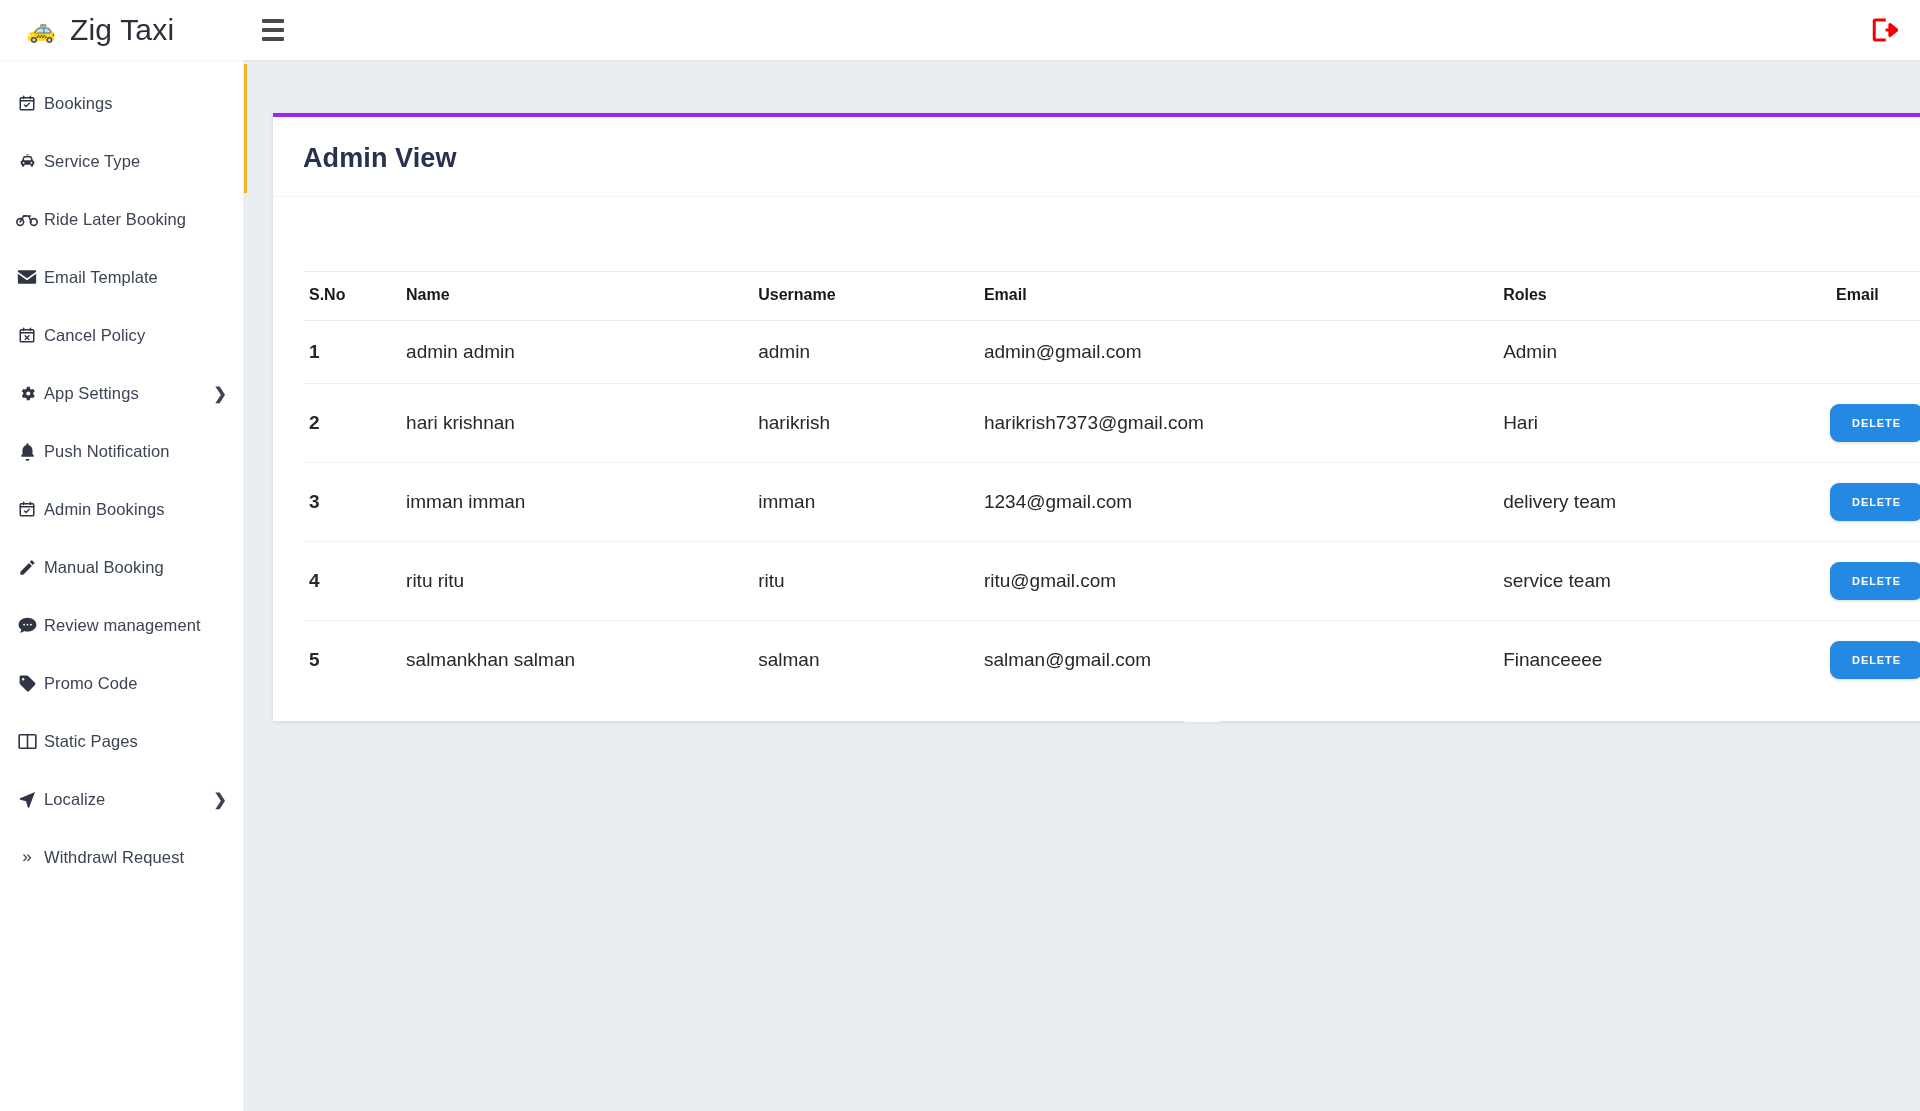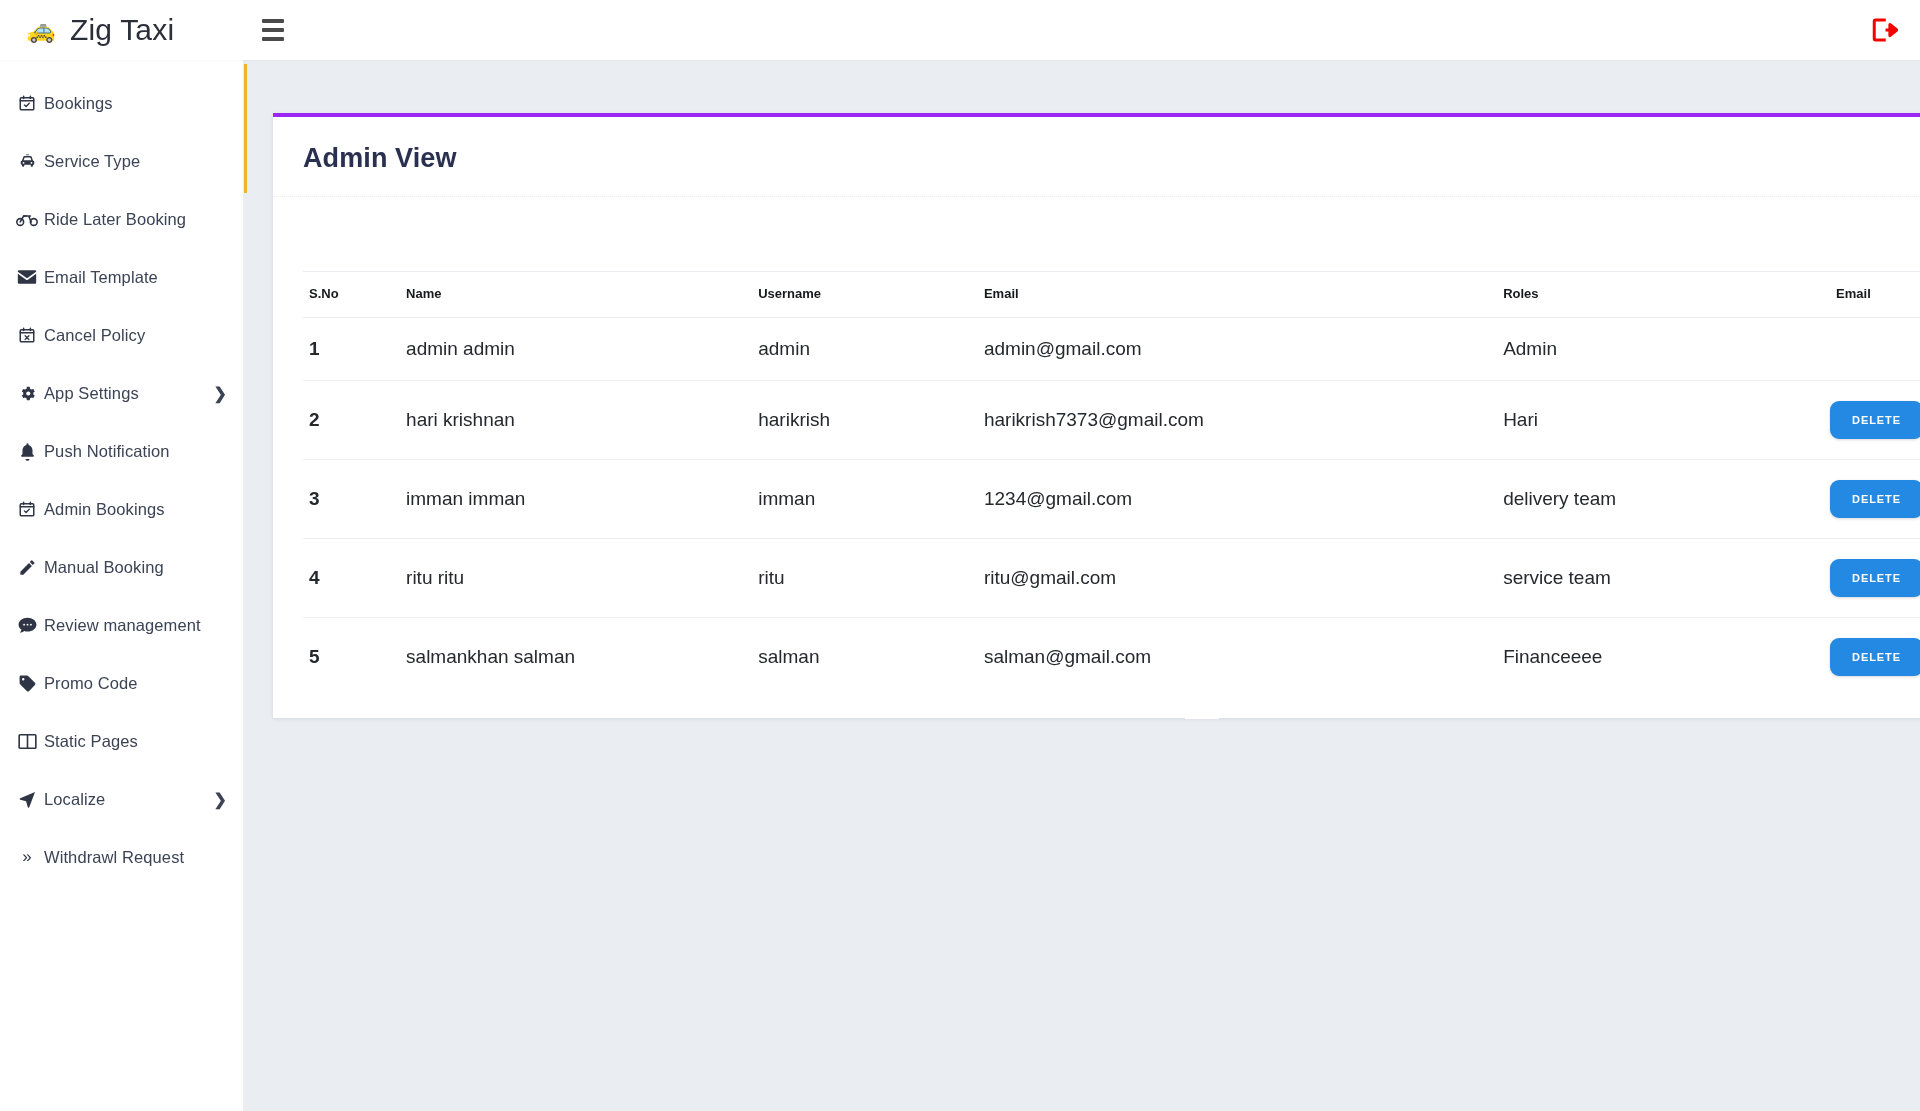--- a/index.html
+++ b/index.html
@@ -97,21 +97,21 @@
   .btn-add {
     background: #4fcc20; color: #ffffff; border: none;
     font-size: 16px; font-weight: bold; letter-spacing: 1.1px;
     padding: 14px 24px; border-radius: 11px; cursor: pointer;
     box-shadow: 0 1px 3px rgba(0,0,0,0.16);
     min-width: 78px;
   }
 
   table { width: 100%; border-collapse: collapse; table-layout: fixed; }
   thead th {
-    text-align: left; font-size: 13px; font-weight: bold; color: #17191c;
+    text-align: left; font-size: 16px; font-weight: bold; color: #17191c;
     padding: 14px 6px 16px 6px;
     border-top: 1px solid #e8eaee;
     border-bottom: 1px solid #e8eaee;
   }
   tbody td {
     font-size: 19px; color: #25282d; font-weight: 400;
     padding: 20px 6px;
     border-bottom: 1px solid #edeff2;
     vertical-align: middle;
   }

